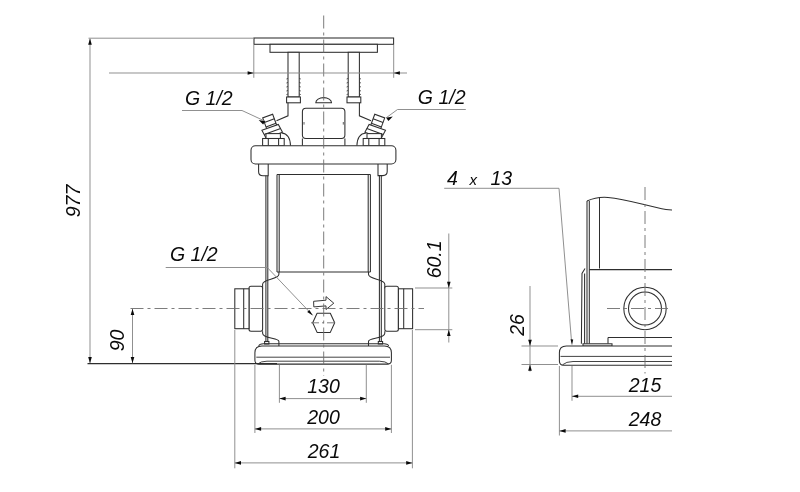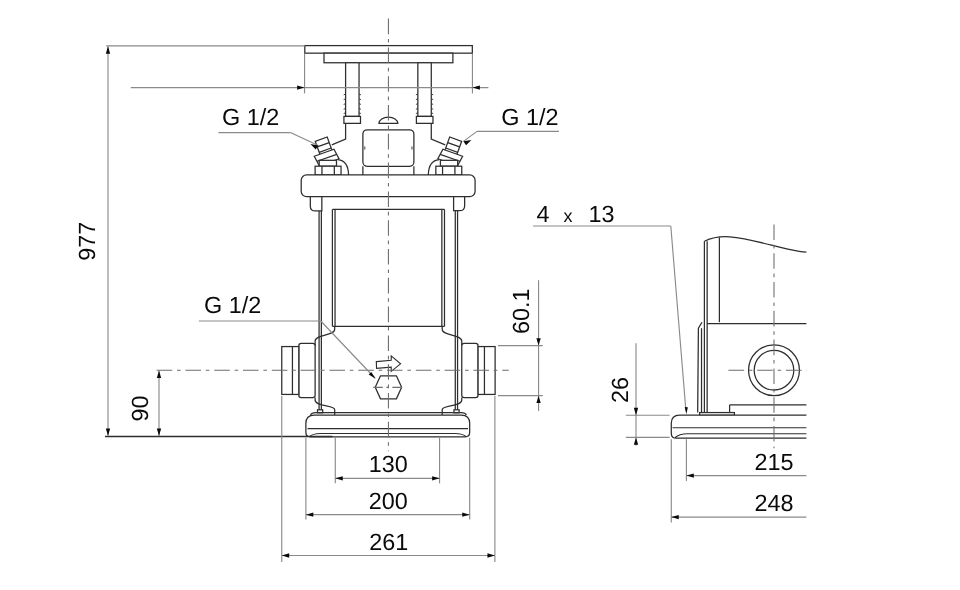--- a/index.html
+++ b/index.html
@@ -1,16 +1,16 @@
 <!DOCTYPE html>
 <html><head>
 <meta charset="utf-8">
 <style>
   html,body{margin:0;padding:0;background:#ffffff;}
-  .wrap{width:672px;height:492px;position:relative;background:#fff;overflow:hidden;}
+  .wrap{width:672px;height:492px;position:relative;background:#fff;overflow:hidden;font-style:italic;}
   text{font-family:"Liberation Sans",sans-serif;fill:#0a0a0a;}
 </style>
 </head>
 <body>
 <div class="wrap">
 <svg width="800" height="492" viewBox="0 0 800 492">
 <rect x="0" y="0" width="800" height="492" fill="#ffffff"></rect>
 
 <g stroke="#2e2e2e" stroke-width="1.05" fill="#ffffff">
 

